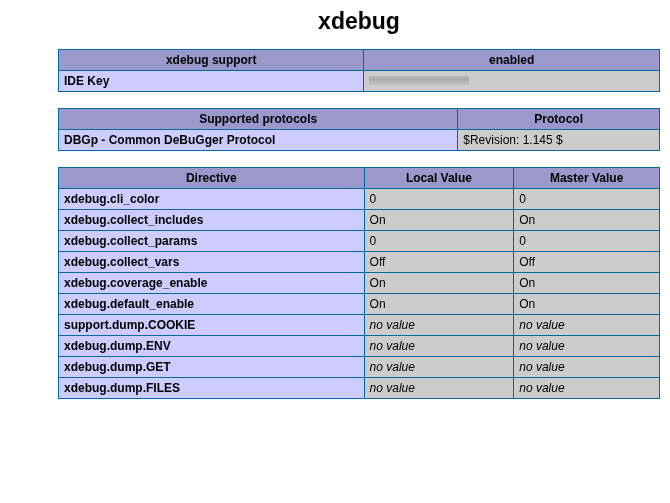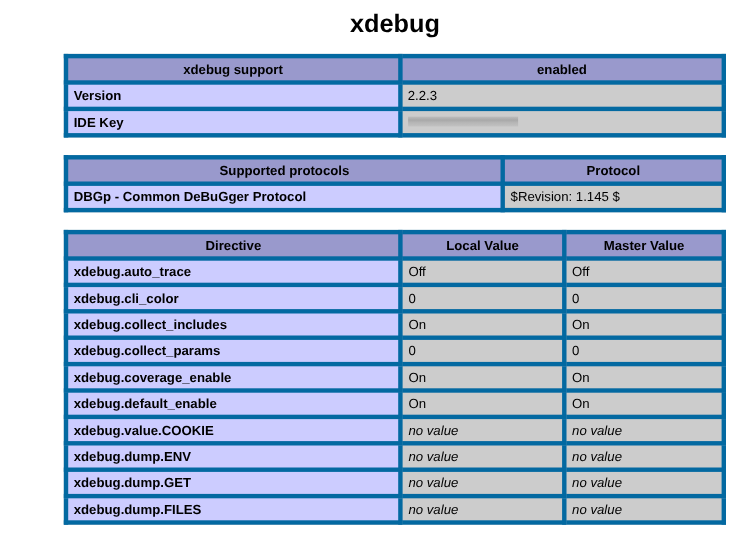--- a/index.html
+++ b/index.html
@@ -29,21 +29,21 @@
     letter-spacing: 0px;
   }
   table.info {
     border-collapse: collapse;
     margin: 0 auto 16px auto;
     width: 602px;
     border: 1px solid #000000;
     background: #cccccc;
   }
   table.info td, table.info th {
-    border: 4px solid #0369a1;
+    border: 1px solid #0369a1;
     padding: 3px 5px;
     vertical-align: top;
     font-size: 12px;
     line-height: 14px;
   }
   th.hdr {
     background: #9999cc;
     font-weight: bold;
     text-align: center;
   }
@@ -91,24 +91,20 @@
     <colgroup>
         <col class="c1">
         <col class="c2">
       </colgroup>
     <tbody>
       <tr>
         <th class="hdr">xdebug support</th>
         <th class="hdr">enabled</th>
       </tr>
       <tr>
-        <td class="e">Version</td>
-        <td class="v">2.2.3</td>
-      </tr>
-      <tr>
         <td class="e">IDE Key</td>
         <td class="v"><span class="redacted"></span></td>
       </tr>
     </tbody>
   </table>
 
   <table class="info t2b">
     <colgroup>
         <col class="c1">
         <col class="c2">
@@ -132,51 +128,51 @@
         <col class="c3">
       </colgroup>
     <tbody>
       <tr>
         <th class="hdr">Directive</th>
         <th class="hdr">Local Value</th>
         <th class="hdr">Master Value</th>
       </tr>
 
       <tr>
-        <td class="e">xdebug.auto_trace</td>
-        <td class="v">Off</td>
-        <td class="v">Off</td>
-      </tr>
-      <tr>
         <td class="e">xdebug.cli_color</td>
         <td class="v">0</td>
         <td class="v">0</td>
       </tr>
       <tr>
         <td class="e">xdebug.collect_includes</td>
         <td class="v">On</td>
         <td class="v">On</td>
       </tr>
       <tr>
         <td class="e">xdebug.collect_params</td>
         <td class="v">0</td>
         <td class="v">0</td>
       </tr>
       <tr>
+        <td class="e">xdebug.collect_vars</td>
+        <td class="v">Off</td>
+        <td class="v">Off</td>
+      </tr>
+      <tr>
         <td class="e">xdebug.coverage_enable</td>
         <td class="v">On</td>
         <td class="v">On</td>
       </tr>
       <tr>
         <td class="e">xdebug.default_enable</td>
         <td class="v">On</td>
         <td class="v">On</td>
       </tr>
       <tr>
-        <td class="e">xdebug.value.COOKIE</td>
+        <td class="e">support.dump.COOKIE</td>
         <td class="v novalue">no value</td>
         <td class="v novalue">no value</td>
       </tr>
       <tr>
         <td class="e">xdebug.dump.ENV</td>
         <td class="v novalue">no value</td>
         <td class="v novalue">no value</td>
       </tr>
       <tr>
         <td class="e">xdebug.dump.GET</td>

